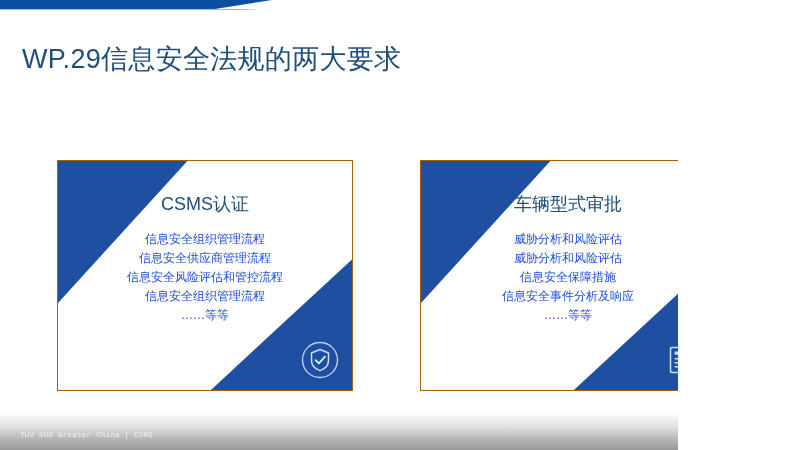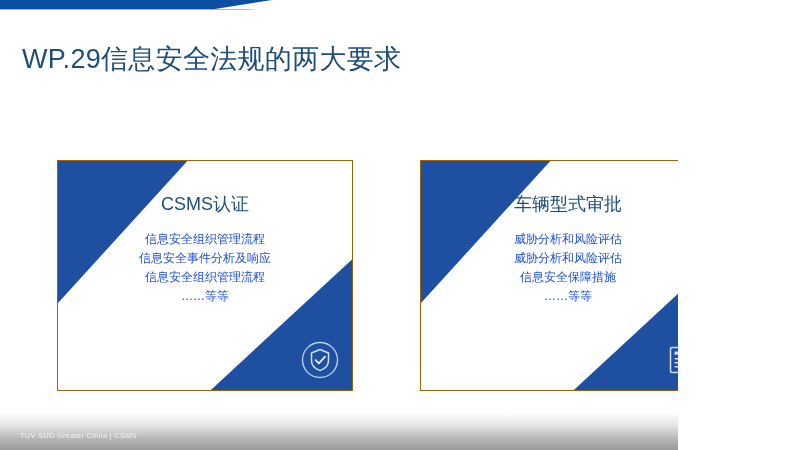--- a/index.html
+++ b/index.html
@@ -182,21 +182,21 @@
     height: 38px;
     background: linear-gradient(to bottom, #ffffff 0%, #e2e2e2 38%, #b4b4b4 72%, #9a9a9a 100%);
   }
   .footer-text {
     position: absolute;
     left: 20px;
     top: 431px;
     font-size: 7.5px;
     color: #f2f2f2;
     letter-spacing: 0.25px;
-    font-family: Liberation Sans, sans-serif;
+    font-family: Liberation Mono, monospace;
     white-space: nowrap;
   }
 </style>
 </head>
 <body>
 
 <div id="slide">
 
   <div class="top-band"></div>
   <div class="top-band-hair"></div>
@@ -210,21 +210,22 @@
 
   <div class="slide-title">WP.29信息安全法规的两大要求</div>
 
   <div class="card left">
     <div class="wedge-tl"></div>
     <div class="wedge-br"></div>
     <div class="card-inner">
       <div class="card-title">CSMS认证</div>
       <div class="card-list">
         <div class="li">信息安全组织管理流程</div>
-        <div class="li">信息安全事件分析及响应</div>
+        <div class="li">信息安全供应商管理流程</div>
+        <div class="li">信息安全风险评估和管控流程</div>
         <div class="li">信息安全组织管理流程</div>
         <div class="li">……等等</div>
       </div>
       <div class="card-icon">
         <svg viewBox="0 0 40 40" width="40" height="40" fill="none">
           <circle cx="20" cy="20" r="17.5" stroke="#b9d0ea" stroke-width="1.4"></circle>
           <path d="M20 9.5 L28.5 13 V20.5 C28.5 25.3 24.9 28.9 20 30.6 C15.1 28.9 11.5 25.3 11.5 20.5 V13 Z" stroke="#cfe0f2" stroke-width="1.5" fill="none" stroke-linejoin="round"></path>
           <path d="M15.6 20.1 L18.9 23.4 L25 16.6" stroke="#e4eefa" stroke-width="1.8" stroke-linecap="round" stroke-linejoin="round" fill="none"></path>
         </svg>
       </div>
@@ -233,20 +234,21 @@
 
   <div class="card right">
     <div class="wedge-tl"></div>
     <div class="wedge-br"></div>
     <div class="card-inner">
       <div class="card-title">车辆型式审批</div>
       <div class="card-list">
         <div class="li">威胁分析和风险评估</div>
         <div class="li">威胁分析和风险评估</div>
         <div class="li">信息安全保障措施</div>
+        <div class="li">信息安全事件分析及响应</div>
         <div class="li">……等等</div>
       </div>
       <div class="card-icon">
         <svg viewBox="0 0 40 40" width="40" height="40" fill="none">
           <rect x="7.5" y="7.5" width="21" height="25" rx="1.5" stroke="#cfe0f2" stroke-width="1.5" fill="none"></rect>
           <rect x="11.5" y="11.5" width="13" height="3.2" rx="0.6" fill="#cfe0f2"></rect>
           <rect x="11.5" y="18" width="13" height="1.4" rx="0.7" fill="#cfe0f2"></rect>
           <rect x="11.5" y="22" width="9" height="1.4" rx="0.7" fill="#cfe0f2"></rect>
           <rect x="11.5" y="26" width="6" height="1.4" rx="0.7" fill="#cfe0f2"></rect>
           <circle cx="28.5" cy="25" r="5.6" stroke="#e4eefa" stroke-width="1.6" fill="#1e4fa0"></circle>

